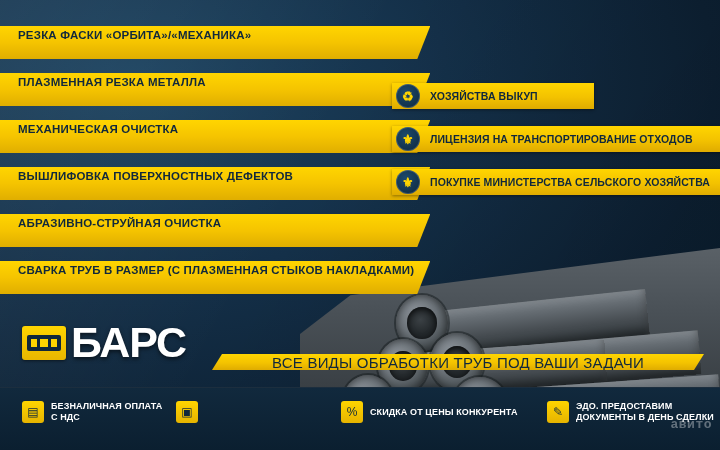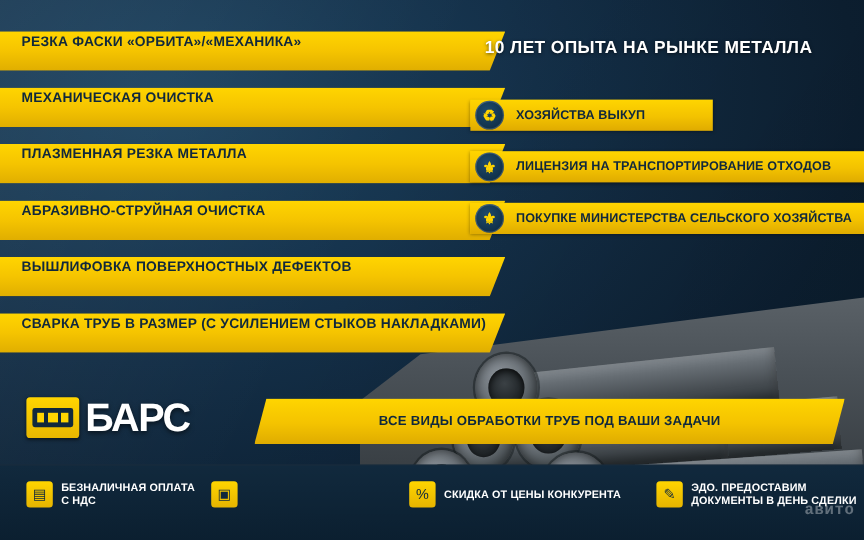--- a/index.html
+++ b/index.html
@@ -95,30 +95,30 @@
   .logo .mark:after{
     content:"";position:absolute;left:5px;top:9px;width:34px;height:16px;
     background:#10283c;border-radius:2px;
   }
   .logo .mark:before{
     content:"";position:absolute;left:9px;top:13px;width:26px;height:8px;
     background:linear-gradient(90deg,#ffd500 0 6px,#10283c 6px 9px,#ffd500 9px 17px,#10283c 17px 20px,#ffd500 20px 26px);
     z-index:2;
   }
   .logo .word{
-    color:#ffffff;font-weight:bold;font-size:33px;letter-spacing:-1px;
+    color:#ffffff;font-weight:bold;font-size:43px;letter-spacing:-1px;
     text-shadow:0 2px 4px rgba(0,0,0,.6);
   }
 
   
   .mainbanner{
-    position:absolute;left:212px;bottom:80px;z-index:8;height:38px;width:492px;
+    position:absolute;left:212px;bottom:80px;z-index:8;height:16px;width:492px;
     display:flex;align-items:center;justify-content:center;
     background:linear-gradient(180deg,#ffd500 0%, #f4c300 55%, #dfac00 100%);
-    color:#10283c;font-weight:bold;font-size:11px;letter-spacing:.2px;
+    color:#10283c;font-weight:normal;font-size:15px;letter-spacing:.2px;
     box-shadow:0 2px 5px rgba(0,0,0,.45);
     clip-path:polygon(10px 0, 100% 0, calc(100% - 10px) 100%, 0 100%);
   }
 
   
   .bottombar{
     position:absolute;left:0;bottom:0;width:720px;height:62px;z-index:9;
     background:linear-gradient(180deg,#11293d 0%,#0b1f30 100%);
     border-top:1px solid rgba(255,255,255,.07);
     display:flex;align-items:center;
@@ -175,37 +175,36 @@
     <div class="pipe" style="left:200px;top:168px;width:54px;height:50px;">
         <div class="hole"></div>
       </div>
   </div>
 
   <div class="features">
     <div class="feat">
         <span>РЕЗКА ФАСКИ «ОРБИТА»/«МЕХАНИКА»</span>
       </div>
     <div class="feat">
+        <span>ПЛАЗМЕННАЯ РЕЗКА МЕТАЛЛА</span>
+      </div>
+    <div class="feat">
         <span>МЕХАНИЧЕСКАЯ ОЧИСТКА</span>
       </div>
     <div class="feat">
-        <span>ПЛАЗМЕННАЯ РЕЗКА МЕТАЛЛА</span>
+        <span>ВЫШЛИФОВКА ПОВЕРХНОСТНЫХ ДЕФЕКТОВ</span>
       </div>
     <div class="feat">
         <span>АБРАЗИВНО-СТРУЙНАЯ ОЧИСТКА</span>
       </div>
     <div class="feat">
-        <span>ВЫШЛИФОВКА ПОВЕРХНОСТНЫХ ДЕФЕКТОВ</span>
-      </div>
-    <div class="feat">
-        <span>СВАРКА ТРУБ В РАЗМЕР (С УСИЛЕНИЕМ СТЫКОВ НАКЛАДКАМИ)</span>
-      </div>
-  </div>
-
-  <div class="headline">10 ЛЕТ ОПЫТА НА РЫНКЕ МЕТАЛЛА</div>
+        <span>СВАРКА ТРУБ В РАЗМЕР (С ПЛАЗМЕННАЯ СТЫКОВ НАКЛАДКАМИ)</span>
+      </div>
+  </div>
+
 
   <div class="badges">
     <div class="badge b1">
       <span class="emb">♻</span>
       <span>ХОЗЯЙСТВА ВЫКУП</span>
     </div>
     <div class="badge b2">
       <span class="emb">⚜</span>
       <span>ЛИЦЕНЗИЯ НА ТРАНСПОРТИРОВАНИЕ ОТХОДОВ</span>
     </div>

